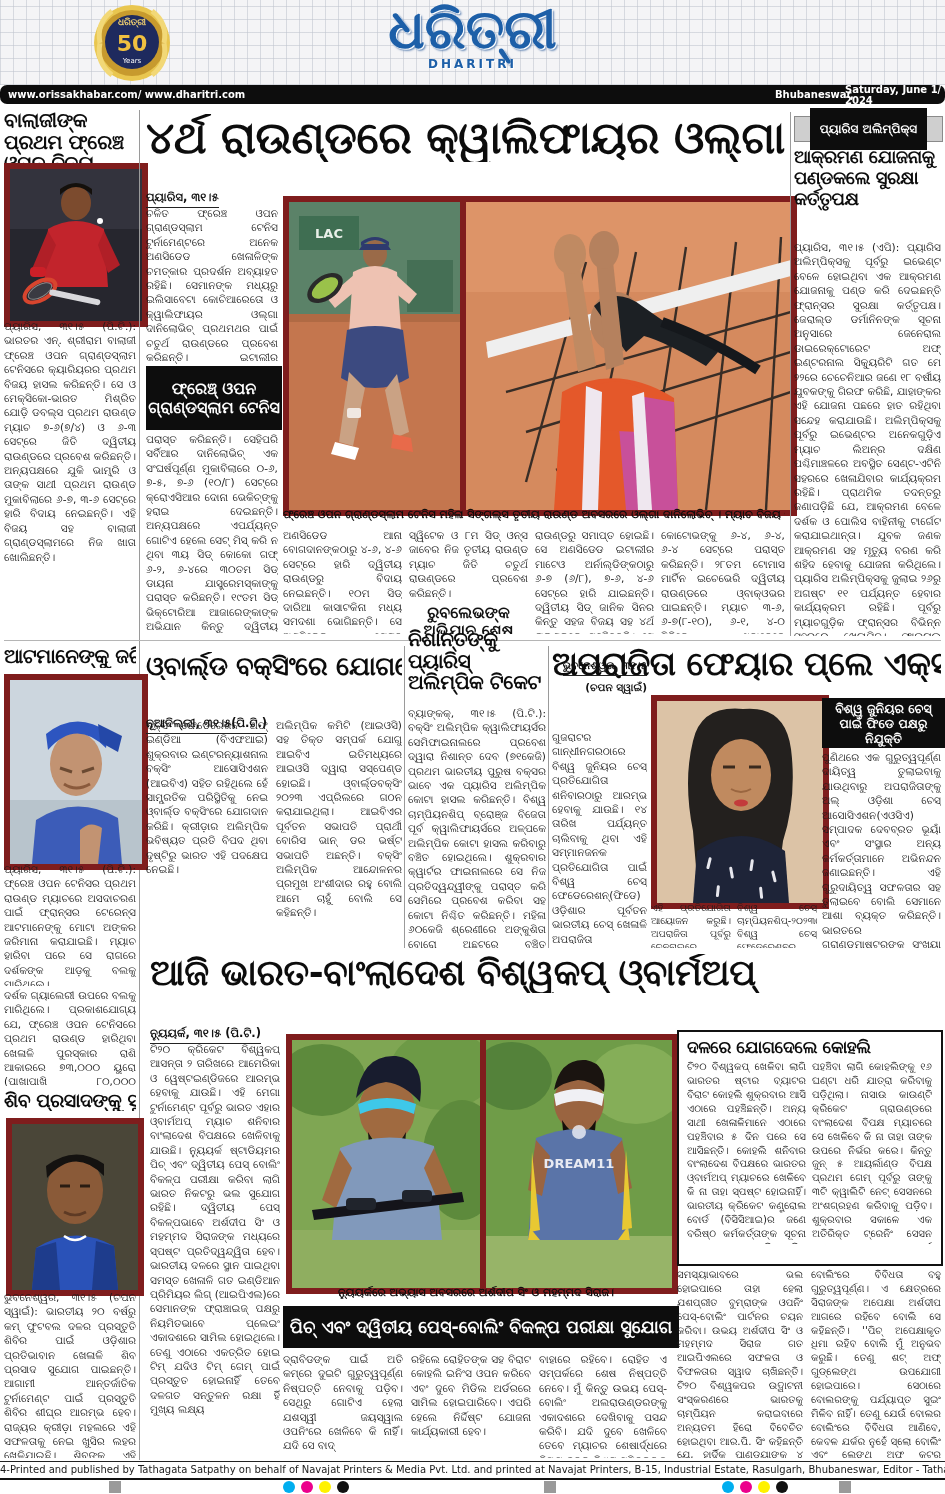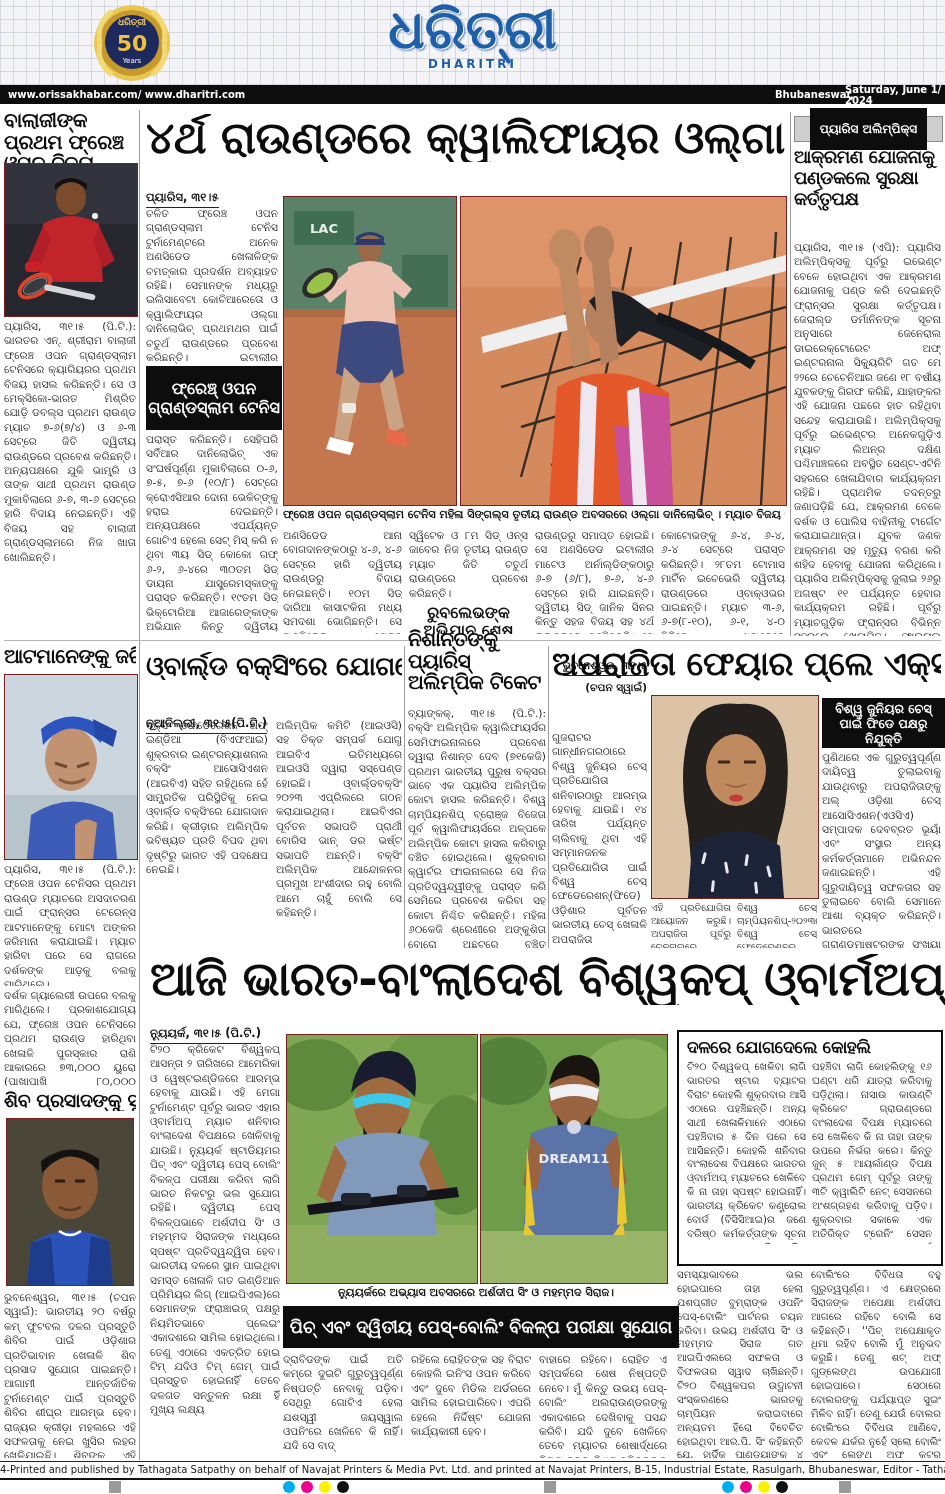--- a/index.html
+++ b/index.html
@@ -12,21 +12,21 @@
   .hl{font-weight:bold;color:#0c0c0c;line-height:1.08;letter-spacing:-.5px;}
   .body-txt{font-size:10.6px;line-height:1.36;text-align:justify;color:#1b1b1b;}
   .dateline{font-weight:bold;font-size:11.5px;border-bottom:1px solid #222;display:inline-block;padding-bottom:3px;}
   .caption{font-weight:bold;font-size:11px;color:#0d0d0d;}
   .blackbox{background:#0d0d0d;color:#fff;font-weight:bold;text-align:center;
             display:flex;align-items:center;justify-content:center;line-height:1.2;}
   .vrule{width:1px;background:#9a9a9a;}
   .hrule{height:1px;background:#b5b5b5;}
   .subhead{font-weight:bold;font-size:16px;text-align:center;line-height:1.1;margin:4px 0;}
   svg{display:block;}
-  .photo{border:1px solid #7f1d1d;}
+  .photo{border:6px solid #7f1d1d;}
 </style>
 </head>
 <body>
 
 <div id="page">
 
   <div class="abs grid-bg" style="left:0;top:0;width:945px;height:85px;background-color:#f4f4f6;">
 
     <div class="abs" style="left:92px;top:3px;width:80px;height:79px;">
       <svg width="80" height="79" viewBox="0 0 80 79">
@@ -39,21 +39,21 @@
         <text x="40" y="60" text-anchor="middle" font-size="7" fill="#ffffff">Years</text>
       </svg>
     </div>
 
     <div class="abs" style="left:0;top:2px;width:945px;text-align:center;">
       <div style="font-size:54px;font-weight:bold;color:#1d5fa8;line-height:1.05;text-shadow:1px 1px 0 #fff,2px 2px 2px #5a7fb0;">ଧରିତ୍ରୀ</div>
       <div style="font-size:12px;font-weight:bold;color:#1d5fa8;letter-spacing:3px;margin-top:-2px;text-shadow:1px 1px 0 #fff;">DHARITRI</div>
     </div>
   </div>
 
-  <div class="abs" style="left:0;top:85px;width:945px;height:19px;background:#0d0d0d;color:#fff;font-size:10px;font-weight:bold;display:flex;align-items:center;">
+  <div class="abs" style="left:0;top:85px;width:945px;height:19px;background:#0d0d0d;color:#fff;font-size:10px;font-weight:bold;display:flex;align-items:center;border-radius:7px;">
     <span class="abs" style="left:8px;">www.orissakhabar.com/ www.dharitri.com</span>
     <span class="abs" style="left:775px;">Bhubaneswar,</span>
     <span class="abs" style="left:845px;">Saturday, June 1/ 2024</span>
   </div>
 
   <div class="abs hl" style="left:4px;top:110px;width:132px;font-size:20px;">ବାଲାଜୀଙ୍କ ପ୍ରଥମ ଫ୍ରେଞ୍ଚ ଓପନ ବିଜୟ</div>
   <div class="abs photo" style="left:4px;top:163px;width:132px;height:152px;">
     <svg width="132" height="152" viewBox="0 0 132 152">
       <rect width="132" height="152" fill="#26262e"></rect>
       <rect x="0" y="0" width="132" height="60" fill="#33333d"></rect>
@@ -215,21 +215,21 @@
         <rect x="102" y="186" width="3" height="12" rx="1.5" transform="rotate(-6 102 186)"></rect>
       </g>
     </svg>
   </div>
   <div class="abs body-txt" style="left:651px;top:901px;width:80px;height:47px;overflow:hidden;font-size:9.6px;">ଏହି ପ୍ରତିଯୋଗିତା ଆୟୋଜନ କରୁଛି। ଅପରାଜିତା ପୂର୍ବରୁ ଚେନ୍ନାଇରେ ଆୟୋଜିତ ଫିଡେ ଚେସ୍ ଅଲିମ୍ପିଆଡ୍-୨୦୨୨ ଏବଂ ଇଟାଲିରେ ଆୟୋଜିତ ଯୁବ</div>
   <div class="abs body-txt" style="left:737px;top:901px;width:80px;height:47px;overflow:hidden;font-size:9.6px;">ବିଶ୍ୱ ଚେସ୍ ଚାମ୍ପିୟନଶିପ୍-୨୦୨୩ରେ ବିଶ୍ୱ ଚେସ୍ ଫେଡେରେଶନ୍‌ର ଫେୟାର ପ୍ଲେ ପ୍ୟାନେଲ ପ୍ରତିନିଧି ଭାବେ ସଫଳତାର ସହ ଦାୟିତ୍ୱ ତୁଲାଇଛନ୍ତି</div>
 
   <div class="abs blackbox" style="left:822px;top:698px;width:119px;height:46px;font-size:12.5px;padding:2px;">ବିଶ୍ୱ ଜୁନିୟର ଚେସ୍ ପାଇଁ ଫିଡେ ପକ୍ଷରୁ ନିଯୁକ୍ତି</div>
   <div class="abs body-txt" style="left:822px;top:750px;width:119px;height:198px;overflow:hidden;">ପୁଣିଥରେ ଏକ ଗୁରୁତ୍ୱପୂର୍ଣ୍ଣ ଦାୟିତ୍ୱ ତୁଲାଇବାକୁ ଯାଉଥିବାରୁ ଅପରାଜିତାଙ୍କୁ ଅଲ୍ ଓଡ଼ିଶା ଚେସ୍ ଆସୋସିଏଶନ(ଏଓସିଏ) ସମ୍ପାଦକ ଦେବବ୍ରତ ଭୂୟାଁ ଏବଂ ସଂସ୍ଥାର ଅନ୍ୟ କର୍ମକର୍ତ୍ତାମାନେ ଅଭିନନ୍ଦନ ଜଣାଇଛନ୍ତି। ଏହି ଗୁରୁଦାୟିତ୍ୱ ସଫଳତାର ସହ ତୁଲାଇବେ ବୋଲି ସେମାନେ ଆଶା ବ୍ୟକ୍ତ କରିଛନ୍ତି। ଭାରତରେ ଗ୍ରାଣ୍ଡମାଷ୍ଟରଙ୍କ ସଂଖ୍ୟା ବଢ଼ୁଥିବାବେଳେ ଓଡ଼ିଶା ଚେସ୍‌ର ଏହି ସମ୍ମାନ ଗୁରୁତ୍ୱ ବହନ କରେ।</div>
 
-  <div class="abs hl" style="left:150px;top:954px;width:795px;font-size:47px;white-space:nowrap;overflow:hidden;">ଆଜି ଭାରତ-ବାଂଲାଦେଶ ବିଶ୍ୱକପ୍ ଓ୍ବାର୍ମଅପ୍</div>
+  <div class="abs hl" style="left:150px;top:954px;width:795px;font-size:36px;white-space:nowrap;overflow:hidden;">ଆଜି ଭାରତ-ବାଂଲାଦେଶ ବିଶ୍ୱକପ୍ ଓ୍ବାର୍ମଅପ୍</div>
 
   <div class="abs hl" style="left:4px;top:1090px;width:132px;font-size:19px;white-space:nowrap;overflow:hidden;">ଶିବ ପ୍ରସାଦଙ୍କୁ ସୁଯୋଗ</div>
   <div class="abs photo" style="left:6px;top:1118px;width:126px;height:166px;">
     <svg width="126" height="166" viewBox="0 0 126 166">
       <rect width="126" height="166" fill="#4a4638"></rect>
       <ellipse cx="63" cy="66" rx="28" ry="34" fill="#8a5a38"></ellipse>
       <path d="M35 54 Q63 22 92 52 L92 40 Q63 20 34 42 Z" fill="#141210"></path>
       <path d="M48 62 L58 62 M68 62 L78 62" stroke="#2a1c12" stroke-width="3"></path>
       <path d="M52 88 Q63 94 74 88" stroke="#5e3a24" stroke-width="2.6" fill="none"></path>
       <path d="M24 124 Q63 100 102 122 L106 166 L20 166 Z" fill="#2a52b8"></path>

